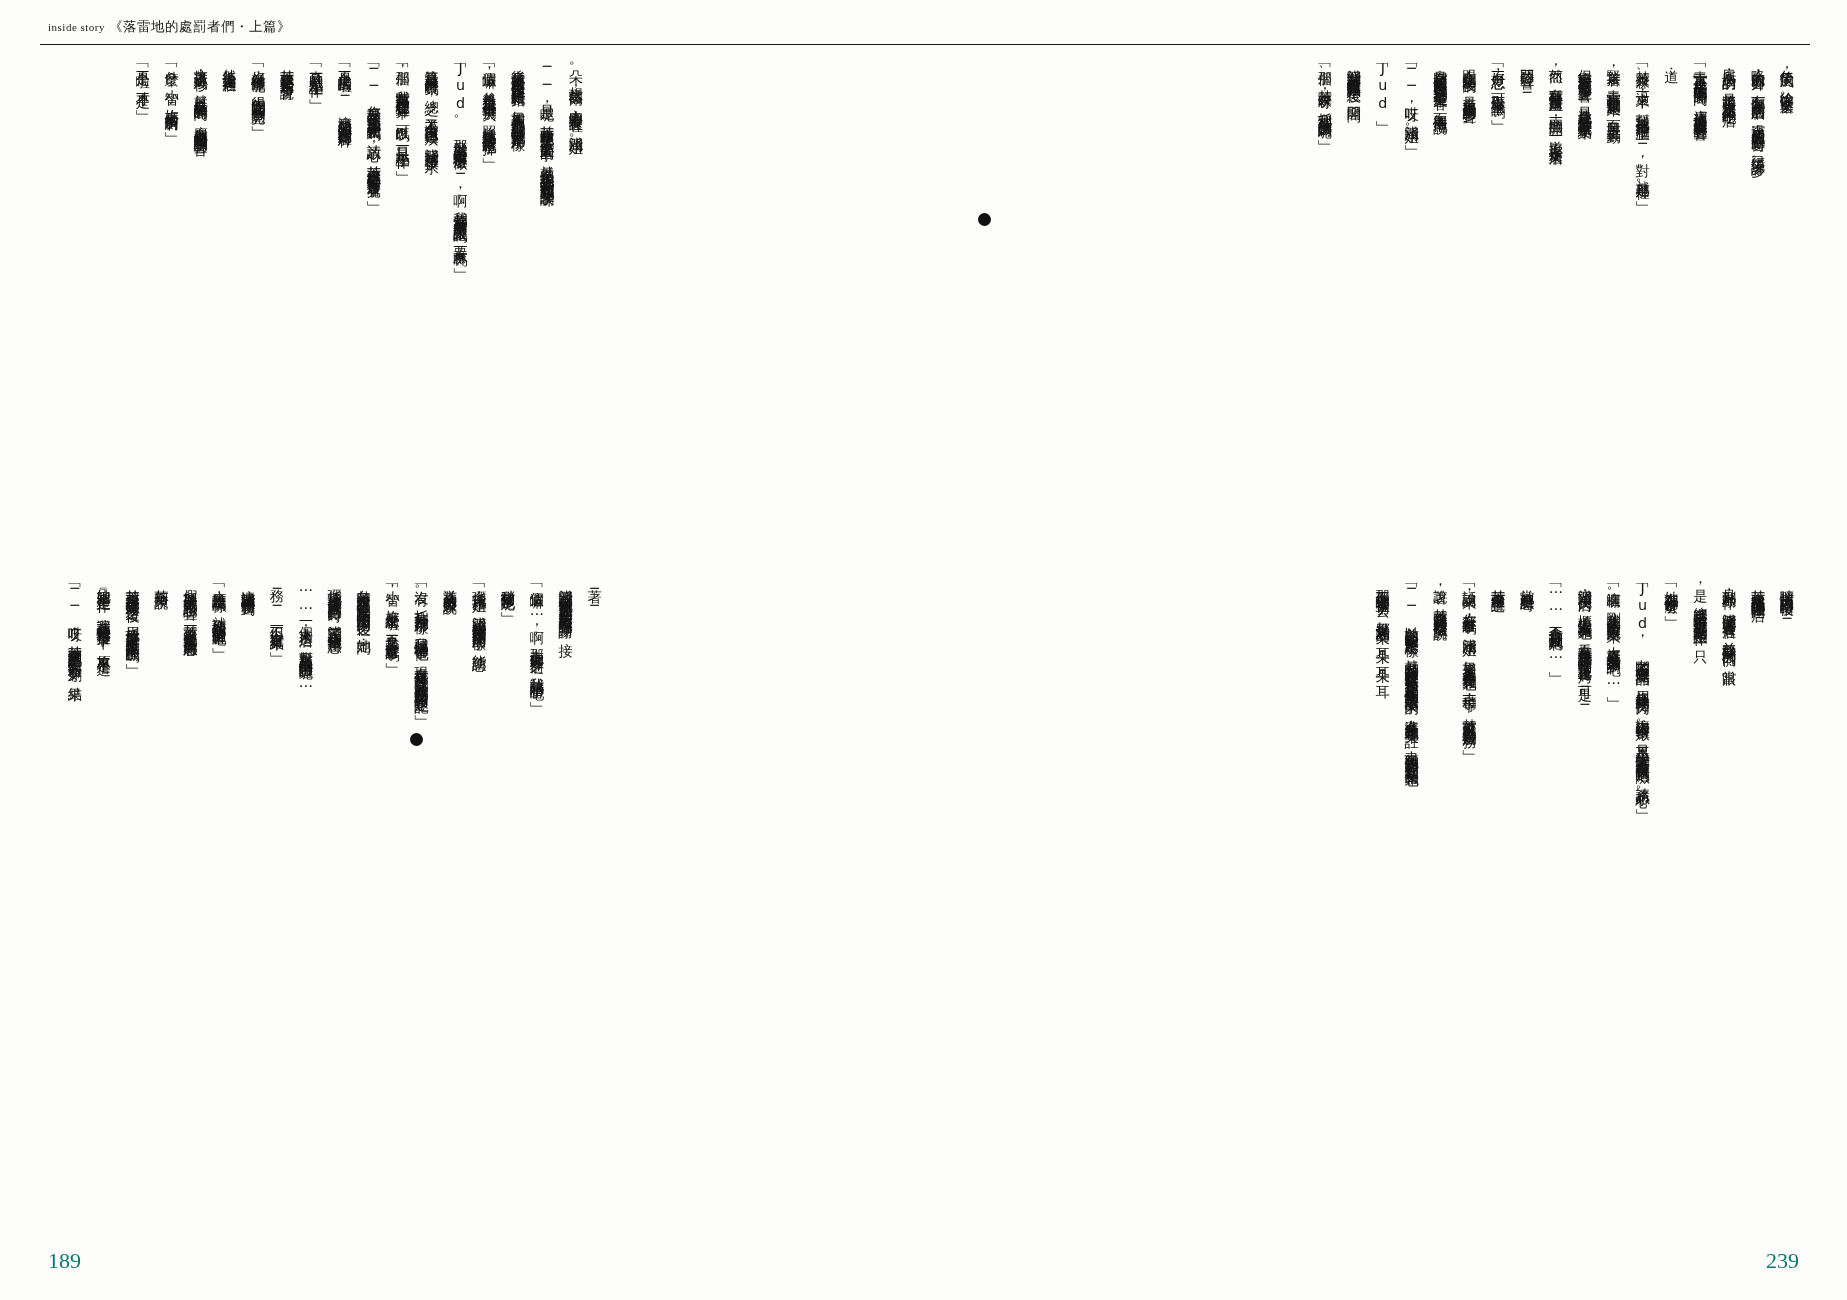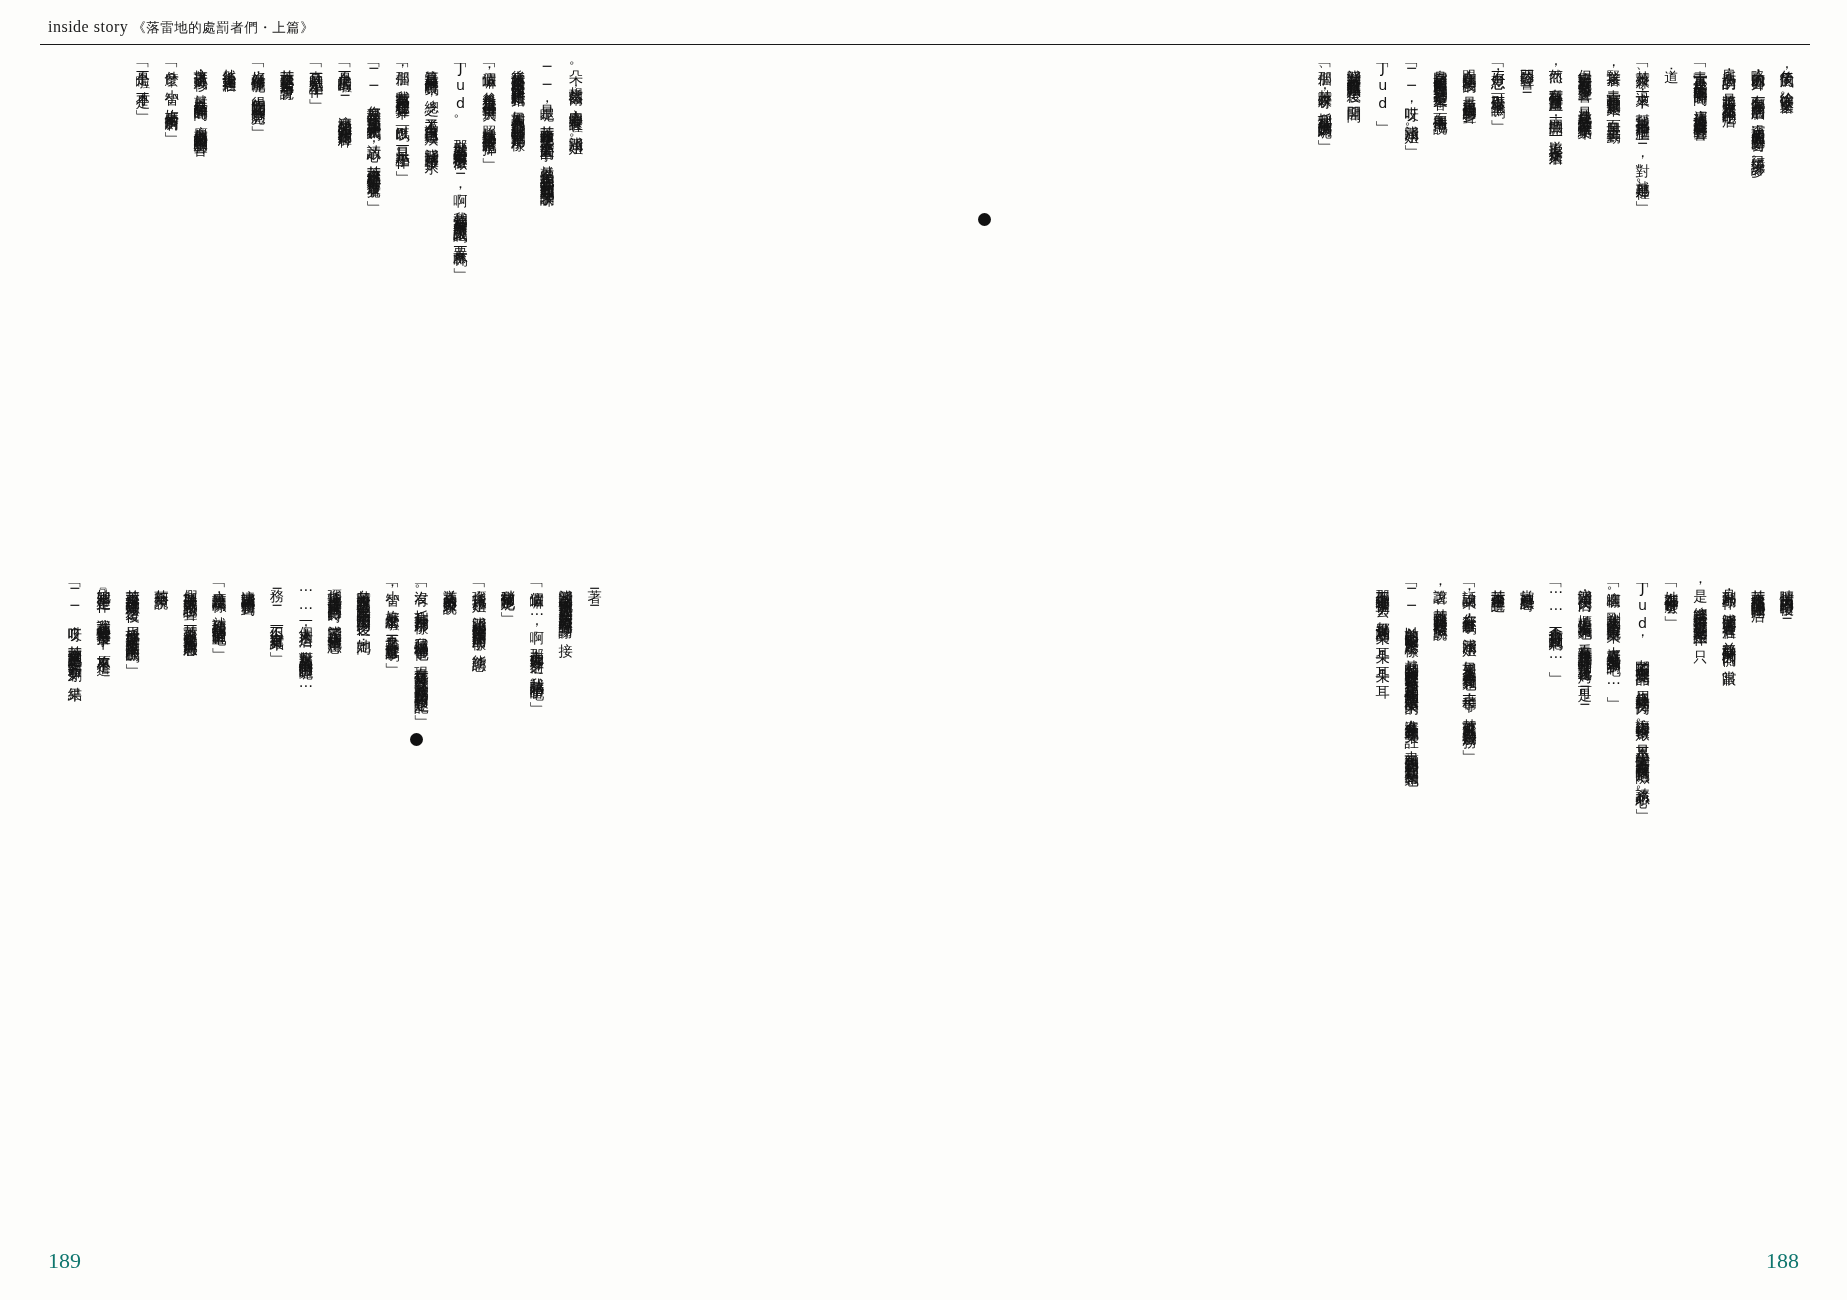--- a/index.html
+++ b/index.html
@@ -27,21 +27,21 @@
     top: 18px;
     left: 48px;
     font-size: 14px;
     letter-spacing: 0.5px;
     color: #1a1a1a;
     white-space: nowrap;
     font-family: "Liberation Serif", serif;
   }
   .header-left .en {
     font-family: "Liberation Serif", serif;
-    font-size: 16px;
+    font-size: 11px;
     text-align: center;
   }
   .header-left .cn {
     font-family: Liberation Serif, serif;
     font-size: 13.5px;
   }
   .rule {
     position: absolute;
     left: 40px;
     width: 1770px;
@@ -167,15 +167,15 @@
 假如肚子餓了就請您說一聲，赫萊森一定會竭盡所能為您服
 茶杯回來說：
 赫萊森再說聲「總而言之」後，用托盤盛著裝了紅茶的東洋樣的嗎？」
 她回答『是工作』，讓我在心裡興奮得握拳了一下。原來不是這
 「──哎呀？赫萊森問她是不是要『對箭頭穿刺』，結果</div>
 
   <div class="dot" id="dot-top"></div>
   <div class="dot" id="dot-bottom"></div>
 
   <div class="folio left">189</div>
-  <div class="folio right">188</div>
+  <div class="folio right">239</div>
 
 </div>
 
 </body></html>

